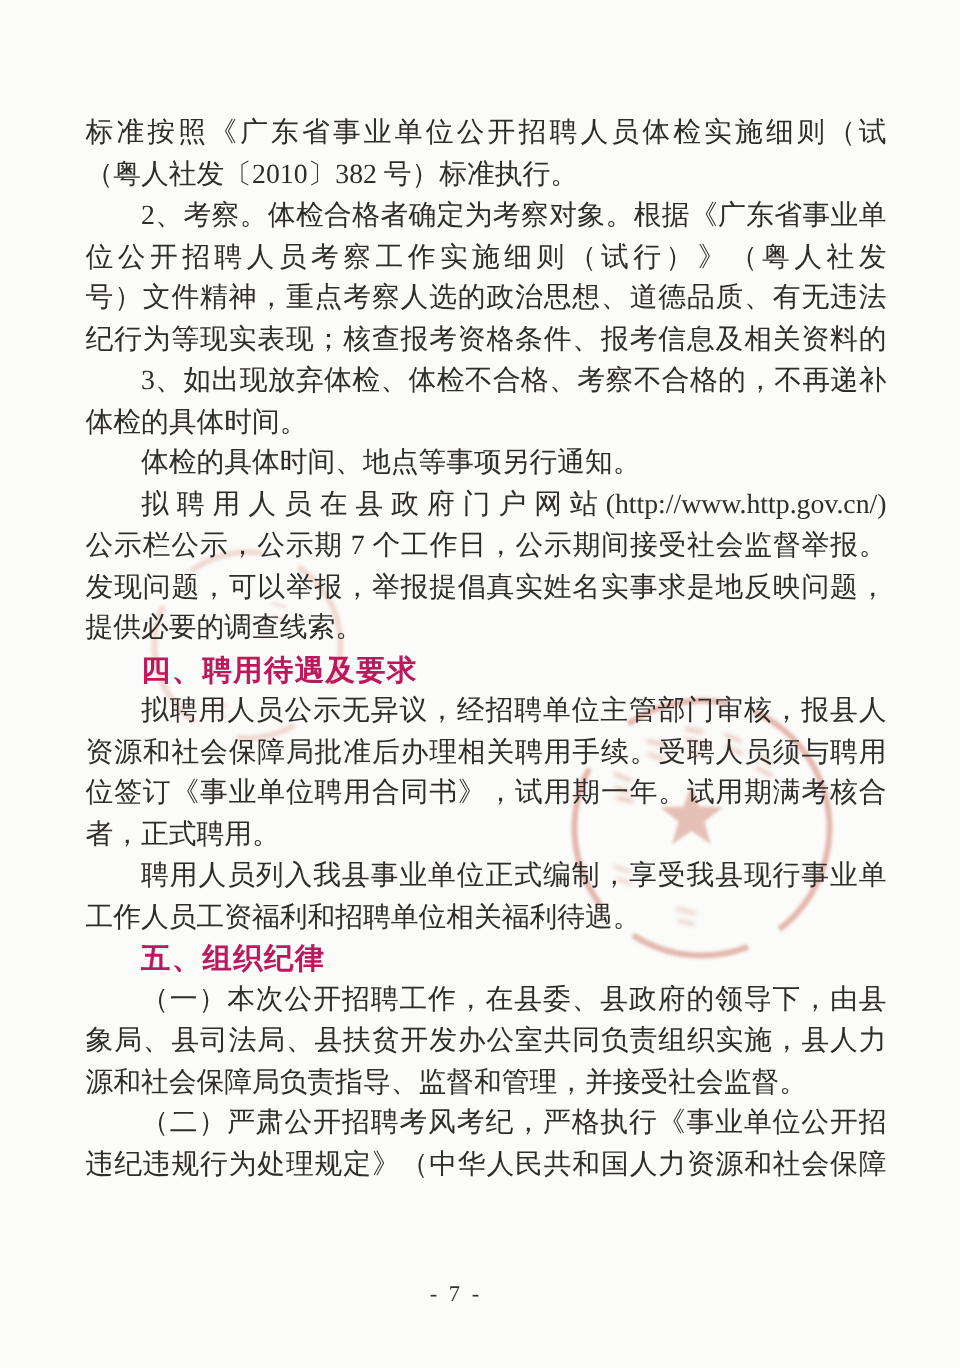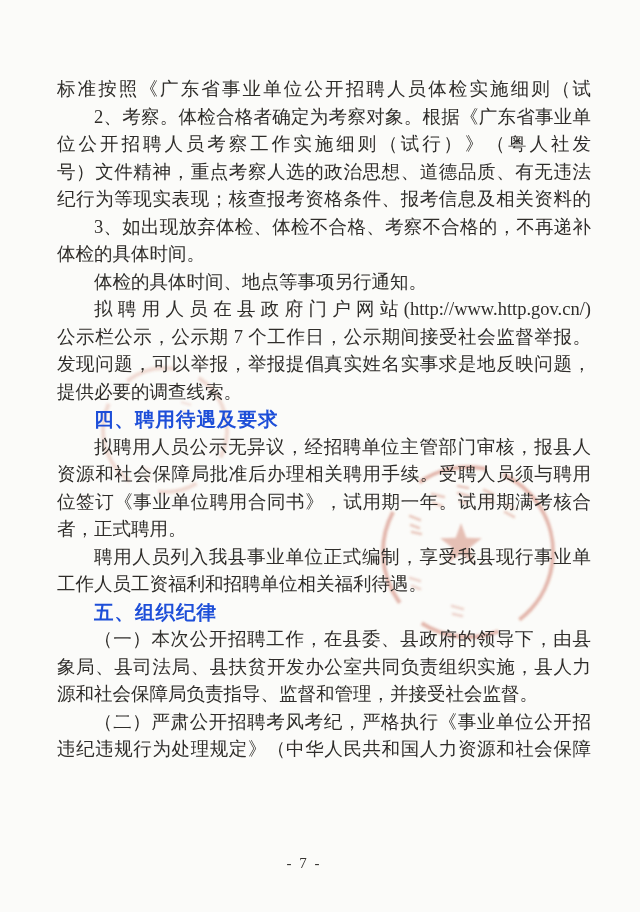--- a/index.html
+++ b/index.html
@@ -17,21 +17,21 @@
   .ln{
     height:27.5px;line-height:27.5px;white-space:nowrap;
     text-align:left;
   }
   .ln.fl{
     white-space:normal;text-align:justify;text-align-last:justify;
     text-justify:inter-character;overflow:hidden;
   }
   .ln.in{padding-left:37px;}
   .ln.in.fl{padding-left:37px;}
-  .ln.b{font-weight:bold;color:#1d4ed8;font-size:19.5px;letter-spacing:1px;}
+  .ln.b{font-weight:bold;color:#be185d;font-size:19.5px;letter-spacing:1px;}
   .pagenum{
     position:absolute;left:272px;top:853px;width:64px;height:20px;
     text-align:center;color:#34322f;font-size:15px;line-height:20px;letter-spacing:2px;
     font-family:"Liberation Serif","DejaVu Serif",serif;
   }
   
   .seal{position:absolute;pointer-events:none;}
   .seal-a{left:85px;top:350px;}
   .seal-b{left:358px;top:442px;}
   
@@ -82,20 +82,21 @@
       <path d="M126 48 l9 4 m-9 4 l10 4" opacity="0.30"></path>
       <path d="M148 62 l8 5 m-9 3 l9 5" opacity="0.28"></path>
       <path d="M52 136 l10 3 m-8 5 l8 3" opacity="0.24"></path>
       <path d="M94 164 l11 3 m-10 5 l9 2" opacity="0.24"></path>
     </g>
     <polygon opacity="0.36" filter="url(#bl2)" points="103,81 108.3,95.7 123.9,96.2 111.6,105.8 115.9,120.8 103,112 90.1,120.8 94.4,105.8 82.1,96.2 97.7,95.7" fill="#c1563d"></polygon>
   </svg>
 
   <div class="textcol">
     <div class="ln fl">标准按照《广东省事业单位公开招聘人员体检实施细则（试行）》</div>
+    <div class="ln">（粤人社发〔2010〕382 号）标准执行。</div>
     <div class="ln in fl">2、考察。体检合格者确定为考察对象。根据《广东省事业单</div>
     <div class="ln fl">位公开招聘人员考察工作实施细则（试行）》（粤人社发〔2010〕276</div>
     <div class="ln fl">号）文件精神，重点考察人选的政治思想、道德品质、有无违法违</div>
     <div class="ln fl">纪行为等现实表现；核查报考资格条件、报考信息及相关资料的真</div>
     <div class="ln in fl">3、如出现放弃体检、体检不合格、考察不合格的，不再递补</div>
     <div class="ln">体检的具体时间。</div>
     <div class="ln in">体检的具体时间、地点等事项另行通知。</div>
     <div class="ln in fl">拟聘用人员在县政府门户网站(http://www.http.gov.cn/)</div>
     <div class="ln fl">公示栏公示，公示期 7 个工作日，公示期间接受社会监督举报。若</div>
     <div class="ln fl">发现问题，可以举报，举报提倡真实姓名实事求是地反映问题，并</div>

